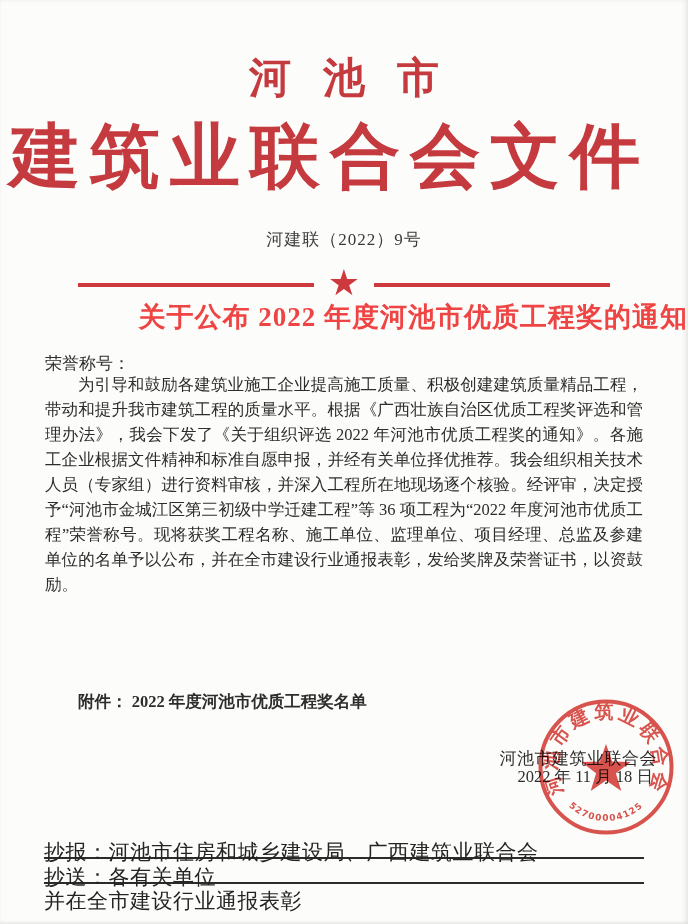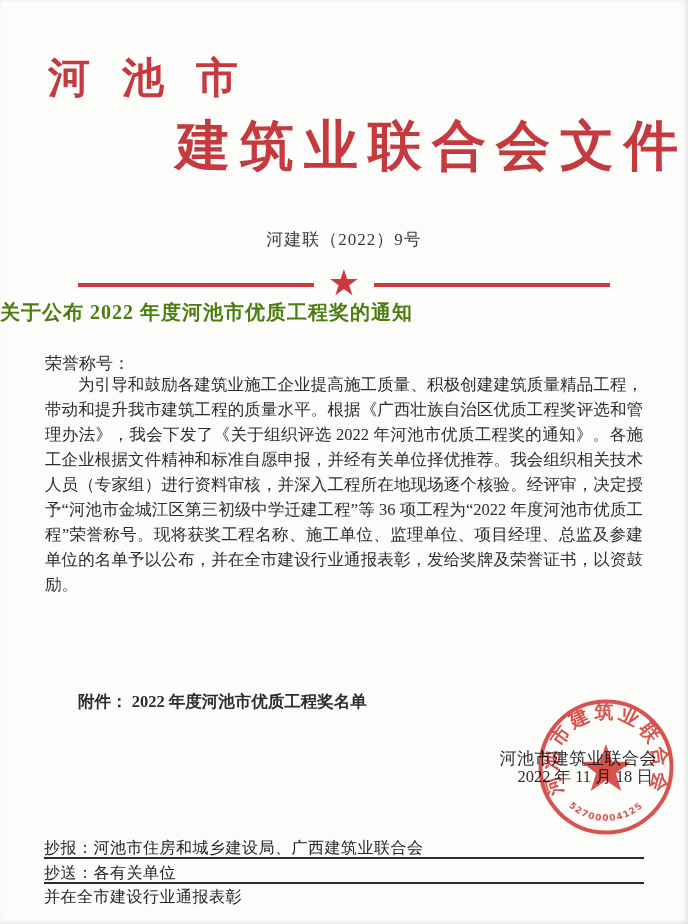--- a/index.html
+++ b/index.html
@@ -7,29 +7,30 @@
     position:relative;
     width:688px; height:924px;
     margin:0 auto;
     background:#fcfcfa;
     overflow:hidden;
     font-family:"Liberation Serif","DejaVu Serif",serif;
     color:#2d2d2d;
     box-shadow:inset -3px 0 4px rgba(0,0,0,0.07), inset 0 -2px 3px rgba(0,0,0,0.05);
   }
   .header-city {
-    position:absolute; top:50px; left:16px; right:0;
+    position:absolute; top:50px; left:0; right:0;
+    text-align:center;
     font-size:42px; font-weight:bold;
     letter-spacing:32px; padding-left:32px;
     color:#c43a3e;
   }
   .header-org {
     position:absolute; top:110px; left:0; right:0;
-    text-align:right;
-    font-size:54px; font-weight:bold;
+    text-align:left;
+    font-size:70px; font-weight:bold;
     letter-spacing:10px; padding-left:10px;
     color:#c43a3e;
     white-space:nowrap;
   }
   .doc-number {
     position:absolute; top:228px; left:0; right:0;
     text-align:center;
     font-size:17px; color:#3a3a3a;
     letter-spacing:1px;
   }
@@ -38,22 +39,22 @@
     display:flex; align-items:center;
   }
   .divider .line { flex:1; height:4px; background:#ce393d; }
   .divider .star {
     color:#ce393d; font-size:36px; line-height:34px;
     margin:0 14px; transform:translateY(-2px);
     font-family:"DejaVu Sans",sans-serif;
   }
   .doc-title {
     position:absolute; top:299px; left:0; right:0;
-    text-align:left;
-    font-size:20px; font-weight:bold; color:#4d7c0f;
+    text-align:right;
+    font-size:27px; font-weight:bold; color:#ef4444;
     letter-spacing:1px;
   }
   .salutation {
     position:absolute; top:352px; left:45px;
     font-size:17px; color:#2d2d2d;
   }
   .body-text {
     position:absolute; top:372px; left:45px; width:598px;
     font-size:16.5px; line-height:25px;
     text-align:justify; text-indent:2em;
@@ -72,21 +73,21 @@
     font-size:16.5px; color:#2d2d2d;
   }
   .stamp {
     position:absolute; left:536px; top:697px;
     width:140px; height:140px;
     mix-blend-mode:multiply; opacity:0.92;
     z-index:5;
   }
   .footer-line {
     position:absolute; left:44px; right:44px;
-    font-size:16px; color:#242424;
+    font-size:21px; color:#242424;
     letter-spacing:0.5px;
   }
   .footer-line.ruled { border-bottom:2px solid #2b2b2b; }
   .fl1 { top:838px; height:19px; }
   .fl2 { top:863px; height:19px; }
   .fl3 { top:887px; }
 </style>
 </head>
 <body>
 

